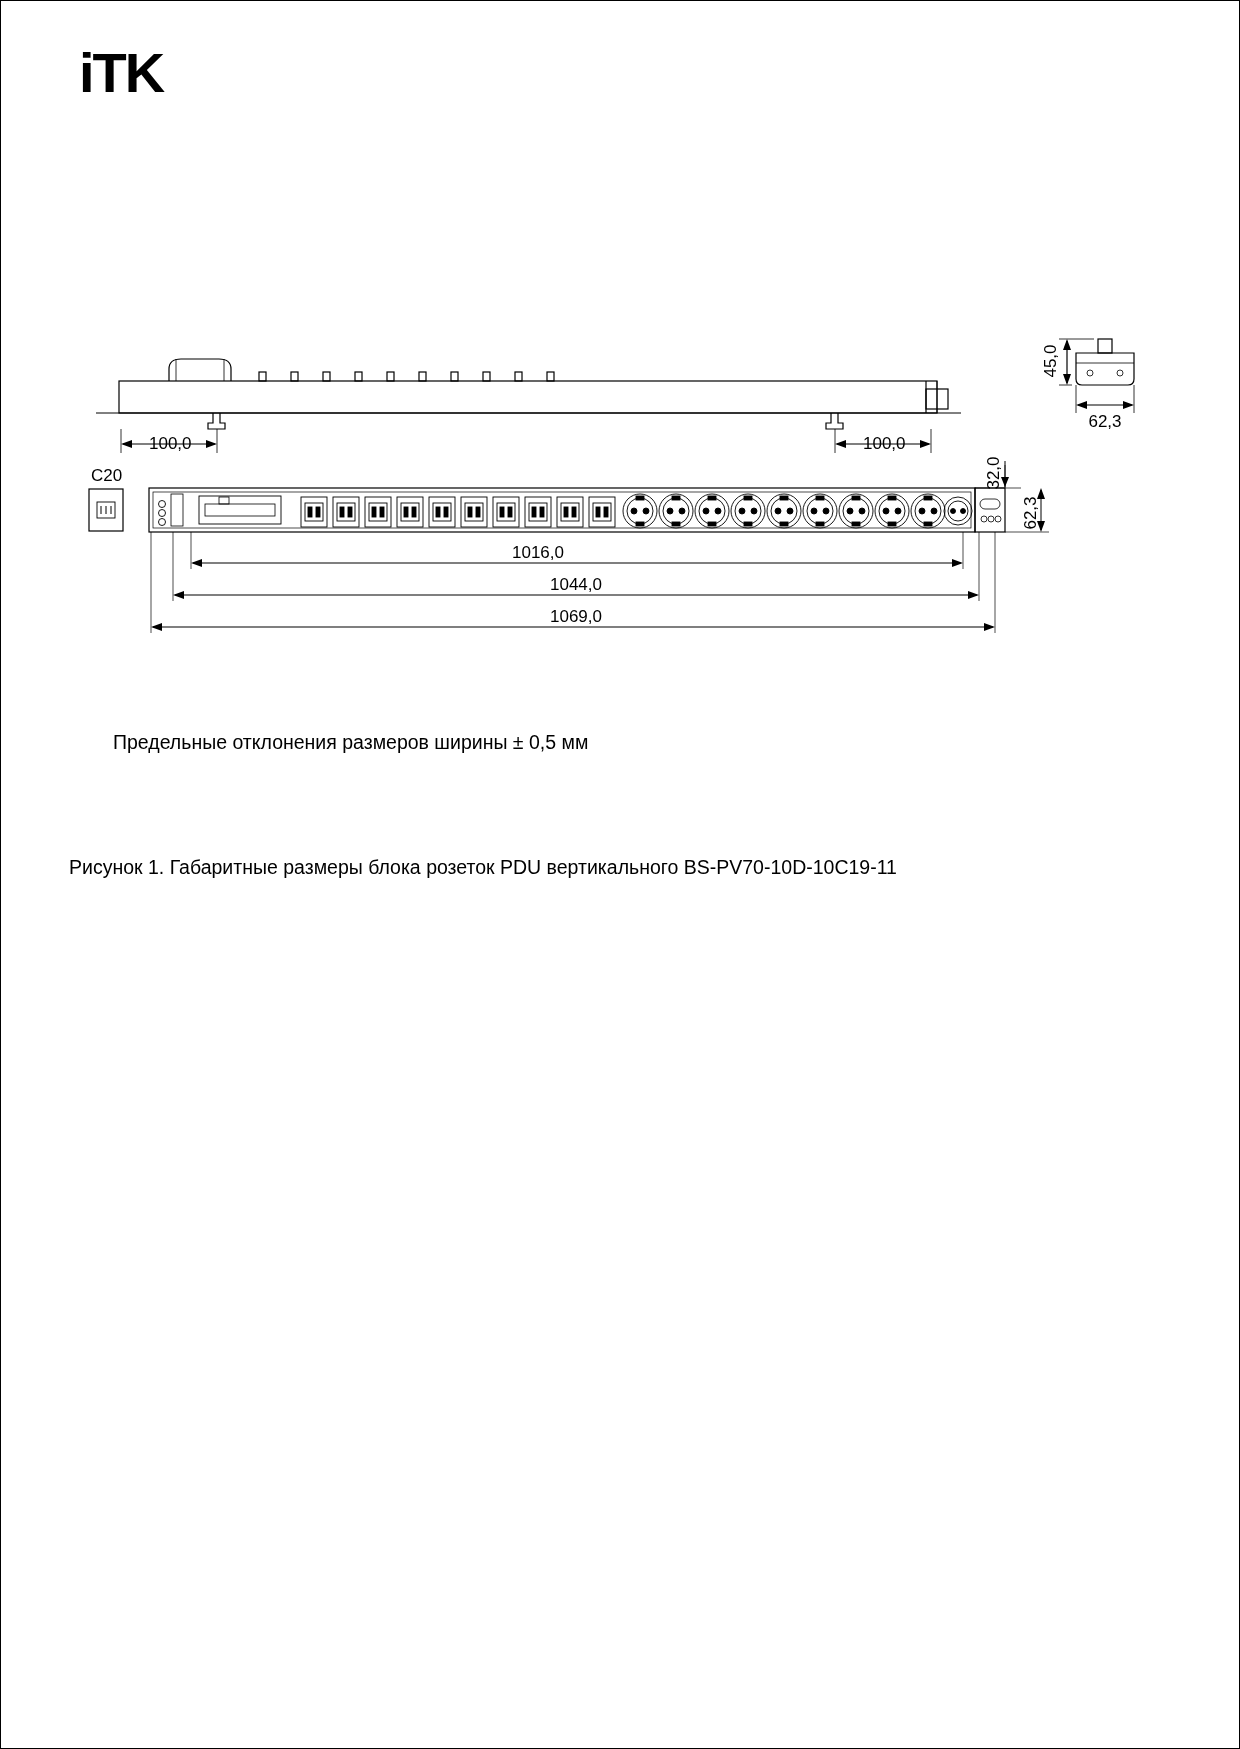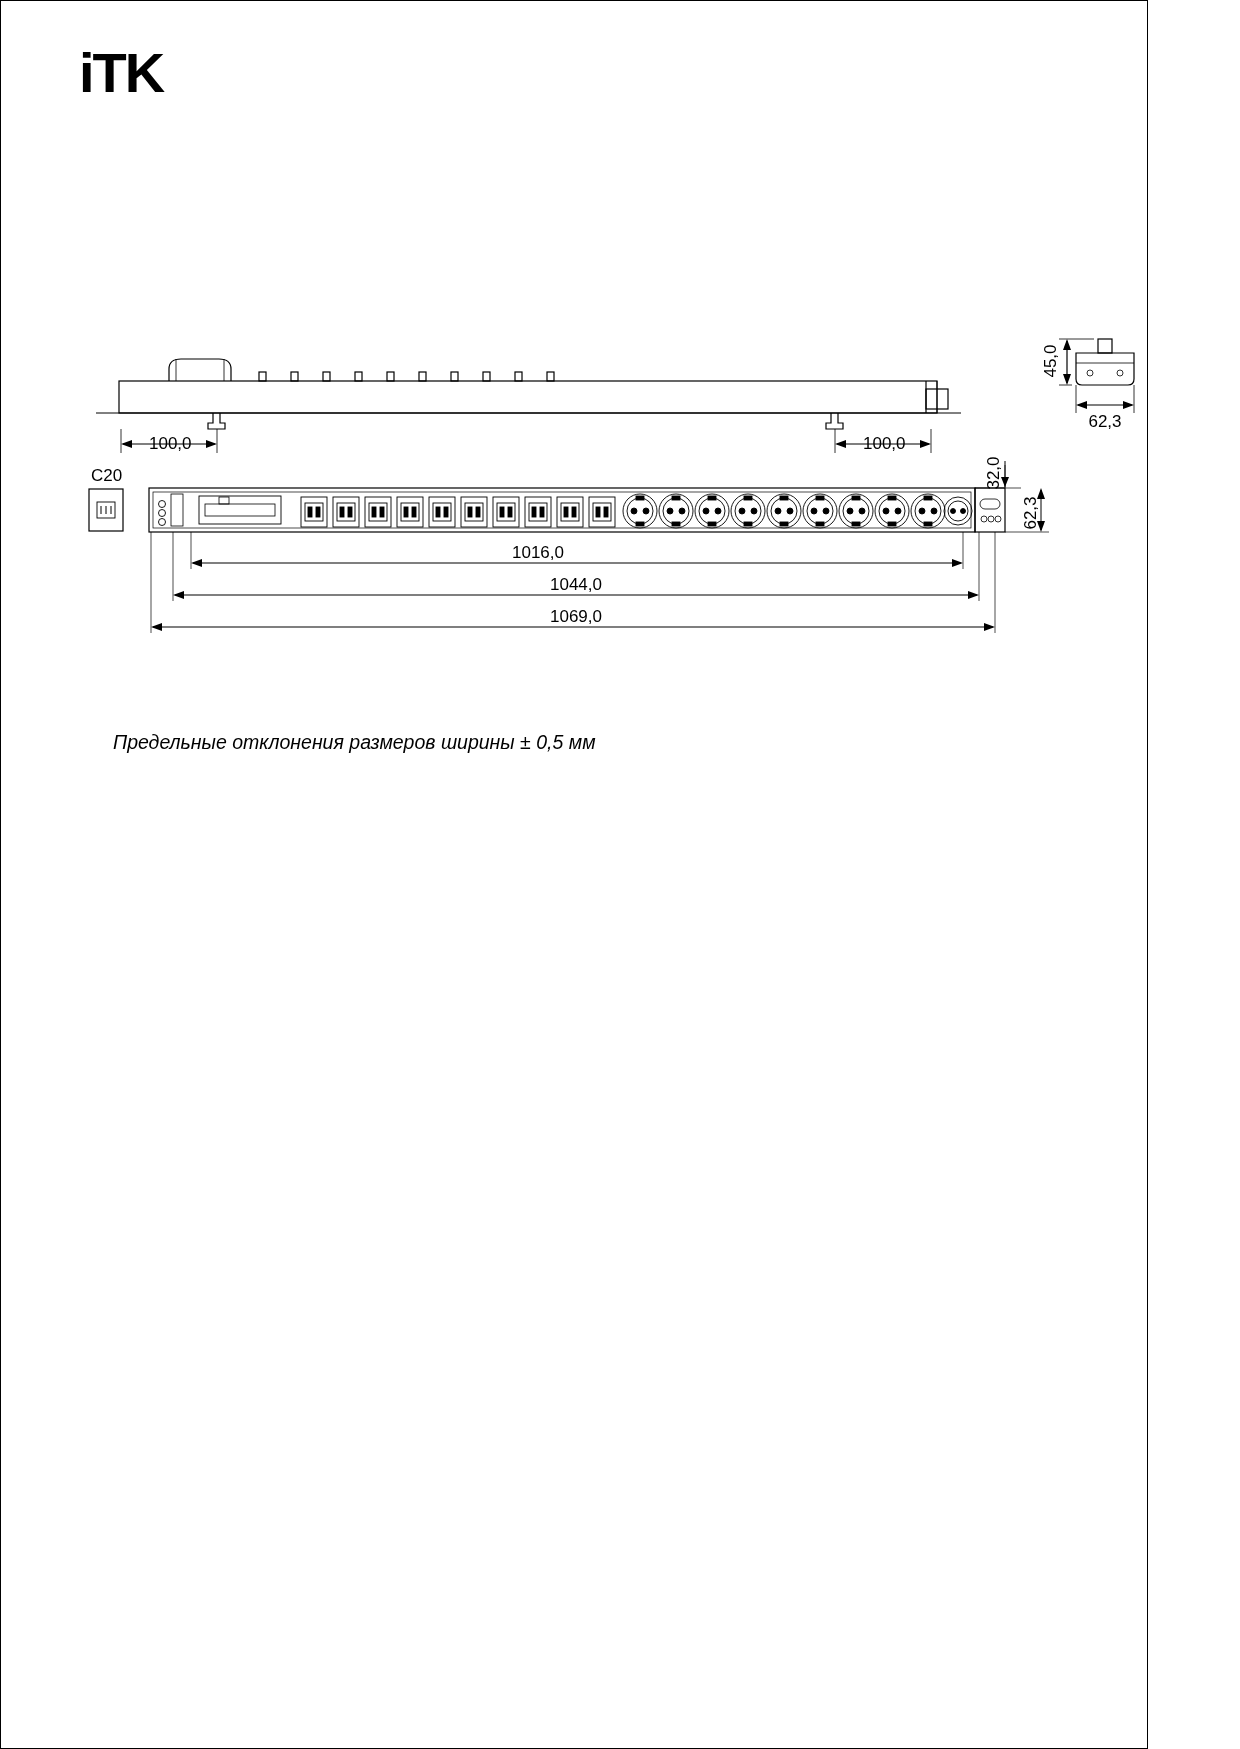--- a/index.html
+++ b/index.html
@@ -11,21 +11,21 @@
     width: 1240px;
     height: 1749px;
     font-family: "Liberation Sans", sans-serif;
     color: #000000;
     position: relative;
     overflow: hidden;
   }
   .page {
     position: absolute;
     left: 0; top: 0;
-    width: 1148px;
+    width: 1240px;
     height: 1749px;
     box-sizing: border-box;
     border: 1px solid #000;
   }
   
   .logo {
     position: absolute;
     left: 78px;
     top: 44px;
     font-family: "Liberation Sans", sans-serif;
@@ -43,21 +43,20 @@
     height: 360px;
   }
   .drawing svg { display: block; }
   
   .notes {
     position: absolute;
     left: 112px;
     top: 725px;
     font-size: 19.5px;
     line-height: 33px;
-    font-style: italic;
   }
   .caption {
     position: absolute;
     left: 68px;
     top: 855px;
     font-size: 19.5px;
   }
   .note-line { white-space: nowrap; }
 </style>
 </head>
@@ -323,14 +322,15 @@
         <text x="998" y="172" transform="rotate(-90 998 172)" text-anchor="middle">32,0</text>
         <text x="1035" y="212" transform="rotate(-90 1035 212)" text-anchor="middle">62,3</text>
       </g>
     </svg>
   </div>
 
   <div class="notes">
     <div class="note-line">Предельные отклонения размеров ширины ± 0,5 мм</div>
   </div>
 
+  <div class="caption">Рисунок 1. Габаритные размеры блока розеток PDU вертикального BS-PV70-10D-10C19-11</div>
 
 </div>
 
 </body></html>

